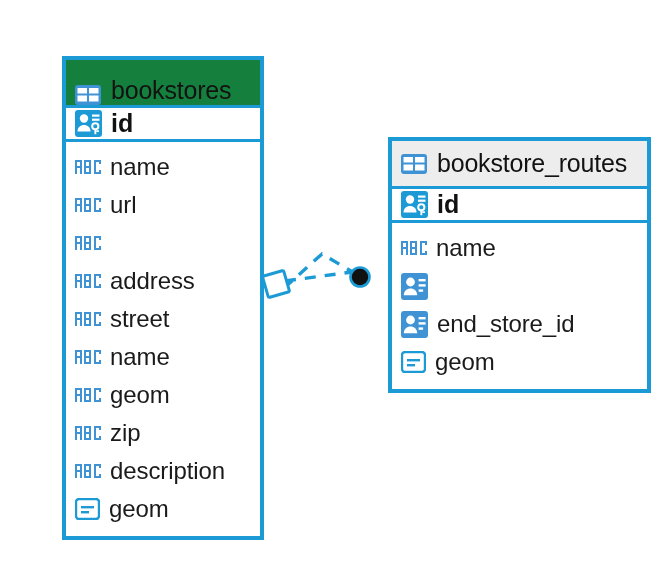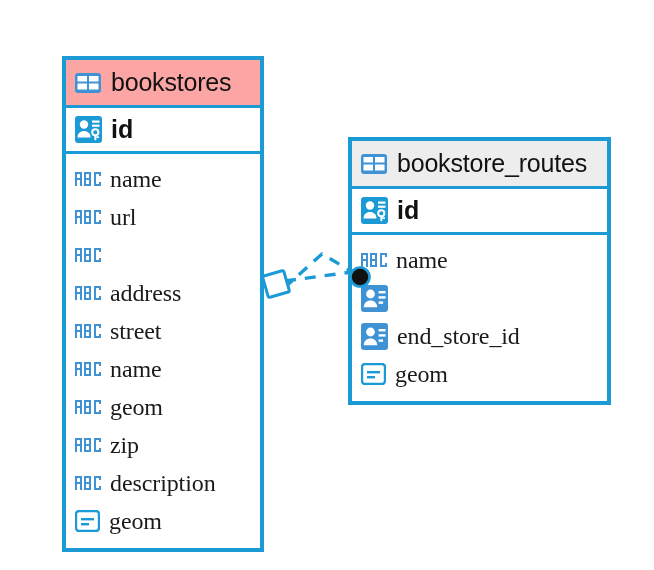--- a/index.html
+++ b/index.html
@@ -20,42 +20,42 @@
     background:#ffffff;
   }
   .entity-header{
     display:flex;align-items:center;
     gap:10px;
     height:48px;
     padding:0 9px;
     box-sizing:border-box;
     border-bottom:3px solid #1b9ad6;
   }
-  .entity-header.accent-orange{background:#fca5a5;}
+  .entity-header.accent-orange{background:#15803d;align-items:flex-end;}
   .entity-header.accent-gray{background:#ededed;}
   .entity-title{
     font-size:25px;
     color:#121212;
     letter-spacing:-0.2px;
     white-space:nowrap;
   }
 
   .pk-row{
     display:flex;align-items:center;gap:9px;
-    height:46px;
+    height:34px;
     padding:0 9px;
     box-sizing:border-box;
     border-bottom:3px solid #1b9ad6;
     background:#ffffff;
   }
   .pk-label{
     font-size:25px;font-weight:bold;color:#111111;
   }
 
-  .fields{padding:6px 12px 8px 9px;font-family:Liberation Serif, serif;}
+  .fields{padding:6px 12px 8px 9px;}
   .field-row{
     display:flex;align-items:center;gap:9px;
     height:38px;
   }
   .field-label{
     font-size:24px;color:#1a1a1a;white-space:nowrap;
     letter-spacing:-0.1px;
   }
 
   
@@ -313,21 +313,21 @@
           <rect x="1" y="1" width="23" height="20" rx="3" fill="none" stroke="#1b9ad6" stroke-width="2.4"></rect>
           <rect x="6" y="8" width="13" height="2.4" fill="#1b9ad6"></rect>
           <rect x="6" y="13" width="8" height="2.4" fill="#1b9ad6"></rect>
         </svg>
         <span class="field-label">geom</span>
       </div>
 
     </div>
   </div>
 
-  <div class="entity" id="entity-1" style="left:348px;top:137px;width:263px;">
+  <div class="entity" id="entity-1" style="left:388px;top:137px;width:263px;">
 
     <div class="entity-header accent-gray">
       <svg class="ico ico-grid" viewBox="0 0 26 20">
         <rect x="0" y="0" width="26" height="20" rx="3" fill="#3f93d4"></rect>
         <rect x="2.5" y="3" width="9.5" height="5.5" fill="#ffffff"></rect>
         <rect x="14" y="3" width="9.5" height="5.5" fill="#ffffff"></rect>
         <rect x="2.5" y="10.5" width="9.5" height="6" fill="#ffffff"></rect>
         <rect x="14" y="10.5" width="9.5" height="6" fill="#ffffff"></rect>
       </svg>
       <span class="entity-title">bookstore_routes</span>

